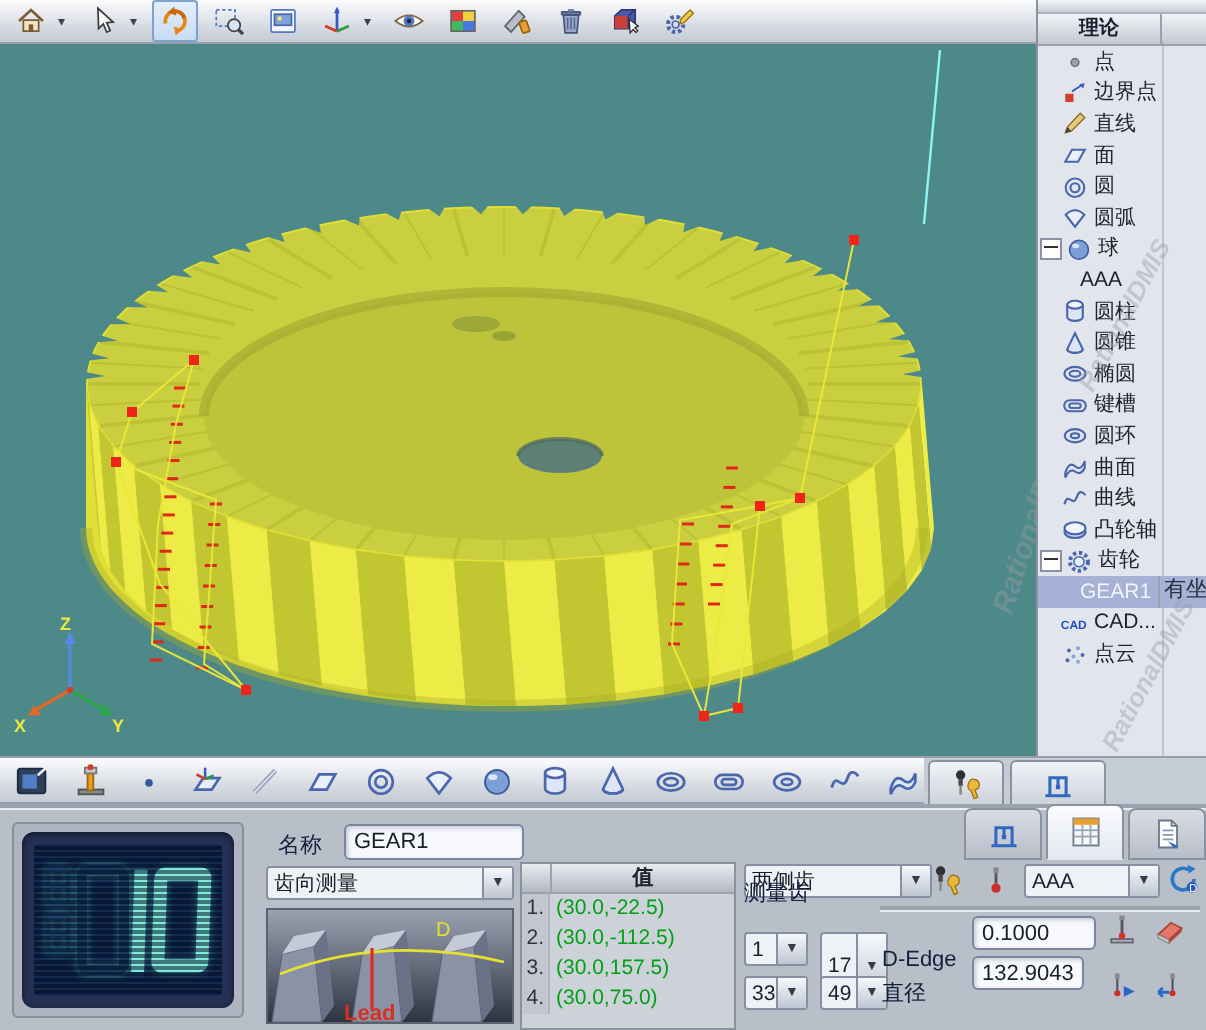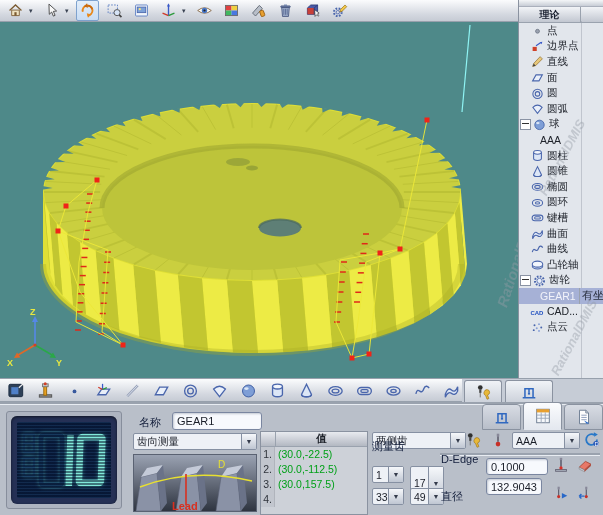--- a/index.html
+++ b/index.html
@@ -472,32 +472,32 @@
           <span class="texp" style="width:9px"></span>
           <span class="ticon"><svg viewBox="0 0 20 20">
               <ellipse cx="10" cy="10.5" rx="7" ry="4.6" stroke="#4A66AC" fill="none" stroke-width="1.4"></ellipse>
               <ellipse cx="10" cy="10.5" rx="3.6" ry="2" stroke="#4A66AC" fill="none" stroke-width="1.4"></ellipse>
             </svg></span>
           <span>椭圆</span>
         </div>
         <div class="trow">
           <span class="texp" style="width:9px"></span>
           <span class="ticon"><svg viewBox="0 0 20 20">
+              <rect x="2.8" y="6.8" width="14.4" height="7.4" rx="3.7" stroke="#4A66AC" fill="none" stroke-width="1.4"></rect>
+              <rect x="6.2" y="9" width="7.6" height="3" rx="1.5" stroke="#4A66AC" fill="none" stroke-width="1.4"></rect>
+            </svg></span>
+          <span>键槽</span>
+        </div>
+        <div class="trow">
+          <span class="texp" style="width:9px"></span>
+          <span class="ticon"><svg viewBox="0 0 20 20">
               <ellipse cx="10" cy="10.5" rx="6.8" ry="4.4" stroke="#4A66AC" fill="none" stroke-width="1.4"></ellipse>
               <ellipse cx="10" cy="10.5" rx="2.8" ry="1.6" stroke="#4A66AC" fill="none" stroke-width="1.4"></ellipse>
             </svg></span>
           <span>圆环</span>
-        </div>
-        <div class="trow">
-          <span class="texp" style="width:9px"></span>
-          <span class="ticon"><svg viewBox="0 0 20 20">
-              <rect x="2.8" y="6.8" width="14.4" height="7.4" rx="3.7" stroke="#4A66AC" fill="none" stroke-width="1.4"></rect>
-              <rect x="6.2" y="9" width="7.6" height="3" rx="1.5" stroke="#4A66AC" fill="none" stroke-width="1.4"></rect>
-            </svg></span>
-          <span>键槽</span>
         </div>
         <div class="trow">
           <span class="texp" style="width:9px"></span>
           <span class="ticon"><svg viewBox="0 0 20 20">
               <path d="M3.5,14 Q6,6 10,9.5 Q14,13 16.5,6 L16.5,10.5 Q14,16 10,13 Q6.5,10.5 3.5,17 Z" fill="#DCE6F6" stroke="#4A66AC" stroke-width="1.4"></path>
             </svg></span>
           <span>曲面</span>
         </div>
         <div class="trow">
           <span class="texp" style="width:9px"></span>
@@ -746,20 +746,21 @@
           <div class="vrow">
             <span class="vn">2.</span>
             <span class="vv">(30.0,-112.5)</span>
           </div>
           <div class="vrow">
             <span class="vn">3.</span>
             <span class="vv">(30.0,157.5)</span>
           </div>
           <div class="vrow">
             <span class="vn">4.</span>
+            <span class="vv">(30.0,75.0)</span>
           </div>
         </div>
     </div>
 
     <div class="dd" style="left:372px;top:29px;width:94px;height:17px">
       <span class="txt">两侧齿</span>
       <span class="btn">▼</span>
     </div>
     <span class="plabel" style="left:372px;top:36px">测量齿</span>
     <div class="dd" style="left:372px;top:63px;width:32px;height:17px">
@@ -801,21 +802,21 @@
     <span class="picon" style="left:583px;top:28px">
         <svg viewBox="0 0 20 20" style="width: 18px; height: 18px; display: block;">
           <path d="M15.5,9.5 A6,6 0 1 1 12.5,4.3" fill="none" stroke="#2878C8" stroke-width="2"></path>
           <path d="M12,1.5 L12.5,6.5 L16.5,3.8 Z" fill="#2878C8"></path>
           <circle cx="14.5" cy="14" r="3" fill="#2858B8"></circle>
           <text x="12.8" y="16.4" font-size="6.5" fill="#fff" font-family="Liberation Sans,sans-serif">D</text>
         </svg>
       </span>
     <div class="groove" style="left:440px;top:50px;width:160px"></div>
 
-    <span class="plabel" style="left:441px;top:50px">D-Edge</span>
+    <span class="plabel" style="left:441px;top:71px">D-Edge</span>
     <input class="field" style="left: 486px; top: 55px; width: 62px; height: 17px;" value="0.1000">
     <span class="picon" style="left:552px;top:53px">
         <svg viewBox="0 0 20 20" style="width: 18px; height: 18px; display: block;">
           <rect x="4" y="15" width="12" height="2" fill="#A8B0BC" stroke="#667"></rect>
           <rect x="9.2" y="4" width="1.6" height="8" fill="#556"></rect>
           <rect x="8.6" y="2" width="2.8" height="2.5" fill="#889"></rect>
           <circle cx="10" cy="13.3" r="1.8" fill="#D83028"></circle>
         </svg>
       </span>
     <span class="picon" style="left:576px;top:53px">

